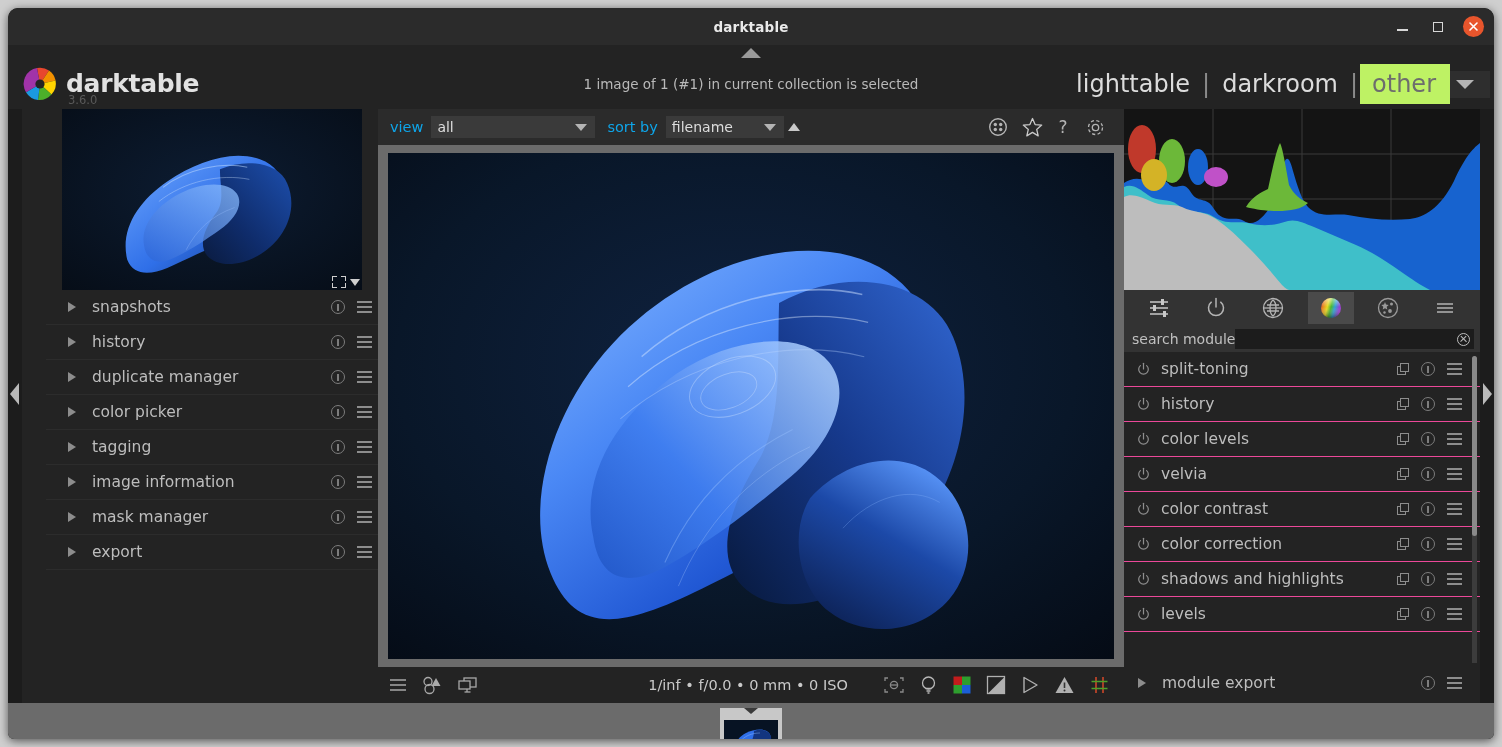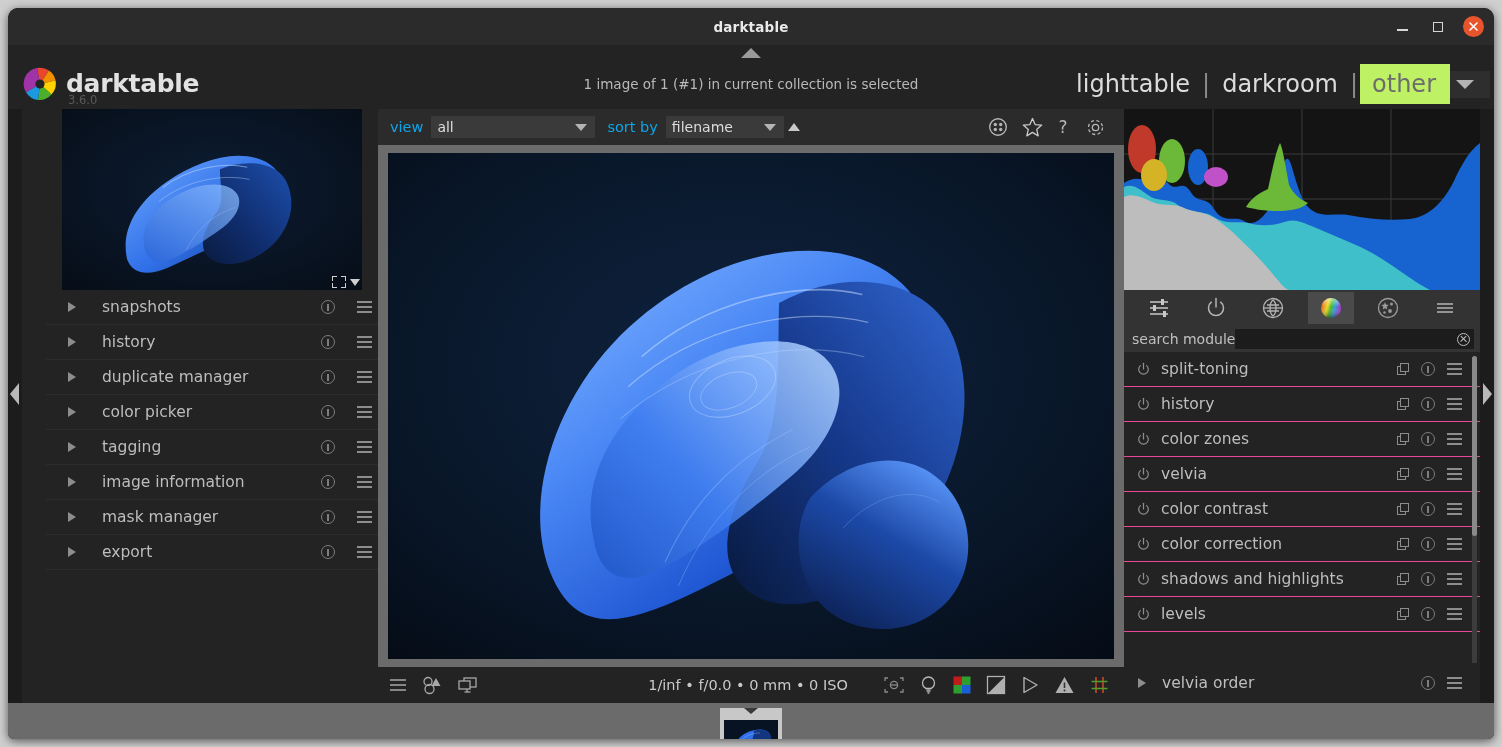--- a/index.html
+++ b/index.html
@@ -108,21 +108,21 @@
   .nav-ctl .fit .b{right:0;top:0;border-left:none;border-bottom:none;}
   .nav-ctl .fit .c{left:0;bottom:0;border-right:none;border-top:none;}
   .nav-ctl .fit .d{right:0;bottom:0;border-left:none;border-top:none;}
   .nav-ctl .dn { width:0;height:0;border-left:5px solid transparent;
      border-right:5px solid transparent;border-top:7px solid #cfcfcf;cursor:pointer;}
 
   .modlist { flex:1; padding-left: 24px; }
   .modrow {
     height: 35px; display:flex; align-items:center;
     border-bottom: 1px solid #2c2c2c;
-    padding-left: 2px; padding-right: 6px; cursor: pointer; gap: 10px;
+    padding-left: 2px; padding-right: 6px; cursor: pointer;
   }
   .modrow .tri {
     width:0;height:0;border-top:5.5px solid transparent;
     border-bottom:5.5px solid transparent;border-left:8px solid #8d8d8d;
     margin-right: 16px; margin-left: 20px;
   }
   .modrow .lbl { color: #bdbdbd; font-size: 15.5px; flex:1; }
   .ico-info { width:14px;height:14px;border:1.3px solid #7d7d7d;
      border-radius:50%; position:relative; margin-right:12px; cursor:pointer;}
   .ico-info::after{content:"";position:absolute;left:5.3px;top:3px;width:1.3px;
@@ -761,21 +761,21 @@
         </div>
         <div class="ioprow">
           <div class="pw">
             <svg width="15" height="15" viewBox="0 0 15 15">
                 <g fill="none" stroke="#8f8f8f" stroke-width="1.2" stroke-linecap="round">
                   <path d="M4.4 3.6 A4.8 4.8 0 1 0 10.6 3.6"></path>
                   <path d="M7.5 1.3 V7"></path>
                 </g>
               </svg>
           </div>
-          <div class="lbl">color zones</div>
+          <div class="lbl">color levels</div>
           <div class="ico-multi">
               <i></i>
               <i></i>
             </div>
           <div class="ico-info"></div>
           <div class="ico-burger">
               <i></i>
               <i></i>
               <i></i>
             </div>
@@ -885,21 +885,21 @@
               <i></i>
             </div>
         </div>
         <div class="scrollbar">
           <div class="thumb"></div>
         </div>
       </div>
 
       <div class="modorder">
         <div class="tri"></div>
-        <div class="lbl">velvia order</div>
+        <div class="lbl">module export</div>
         <div class="ico-info"></div>
         <div class="ico-burger">
             <i></i>
             <i></i>
             <i></i>
           </div>
       </div>
     </div>
 
     <div class="edge">

